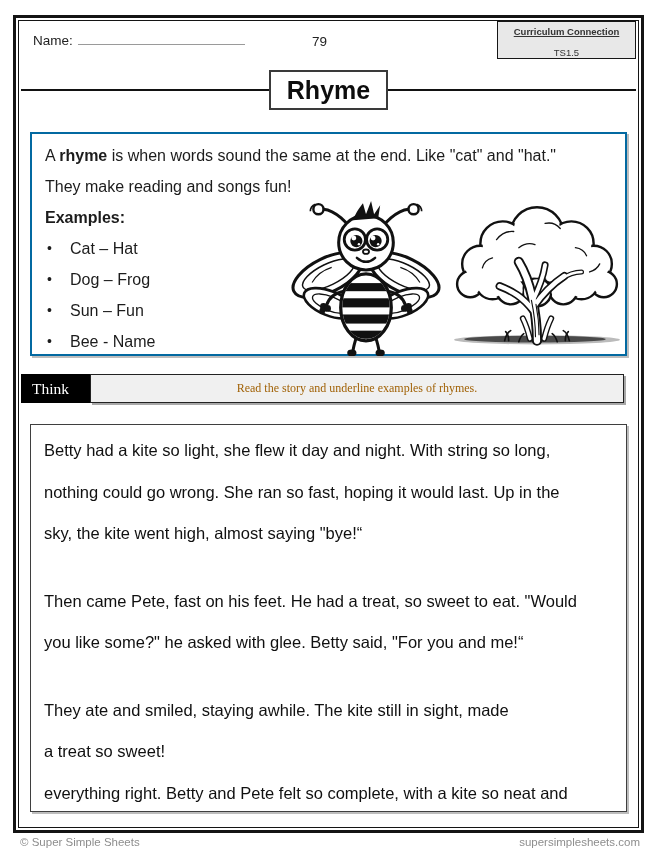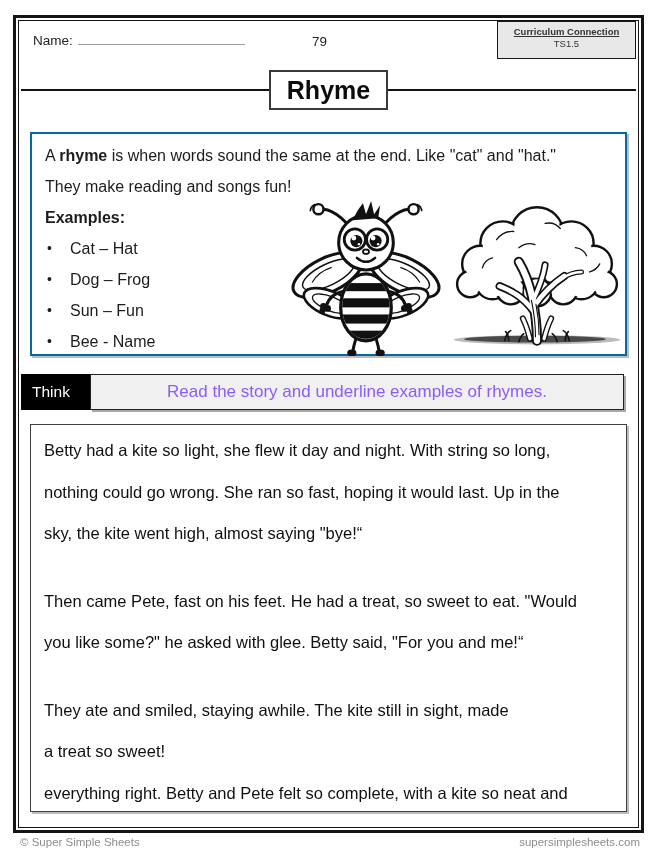--- a/index.html
+++ b/index.html
@@ -13,45 +13,45 @@
   .frame-inner { position:absolute; left:2px; top:2px; right:2px; bottom:2px;
     border:1.6px solid #141414; }
 
   
   .name-row { position:absolute; left:33px; top:32px; font-size:13.5px; color:#222; }
   .name-line { display:inline-block; width:167px; border-bottom:1.5px solid #9a9a9a; margin-left:5px; height:13px; }
   .page-number { position:absolute; left:0; right:18px; top:34px; text-align:center; font-size:13.5px; color:#222; }
   .curriculum-box { position:absolute; right:21px; top:21px; width:139px; height:38px;
     background:#e8e8e8; border:1.8px solid #161616; text-align:center; padding-top:4px; }
   .curriculum-title { font-size:9.5px; font-weight:bold; text-decoration:underline; color:#333; }
-  .curriculum-code { font-size:9.5px; color:#333; margin-top:1px; }
+  .curriculum-code { font-size:9.5px; color:#333; margin-top:10px; }
 
   .header-divider { position:absolute; left:21px; right:21px; top:89px; height:2.2px; background:#121212; }
   .title-box { position:absolute; left:269px; top:70px; width:119px; height:40px; background:#fff;
     border:2px solid #3a3a3a; display:flex; align-items:center; justify-content:center; z-index:2; }
   .title-text { font-size:25px; font-weight:bold; color:#0d0d0d; }
 
   
   .intro-box { position:absolute; left:30px; top:132px; width:597px; height:224px;
     border:2px solid #0369a1; background:#fff; box-shadow:2px 2px 0 #bdbdbd; }
   .intro-text { position:absolute; left:13px; top:6px; font-size:16px; line-height:31px; white-space:nowrap; }
   .examples-label { font-weight:bold; }
   .example-list { list-style:none; }
   .example-item { display:flex; height:31px; line-height:31px; }
   .bullet { width:14px; margin-left:2px; font-size:14px; }
   .example-text { margin-left:9px; }
   .bee-wrap { position:absolute; left:250px; top:60px; width:168px; height:162px; }
   .tree-wrap { position:absolute; left:416px; top:64px; width:178px; height:152px; }
 
   
-  .think-row { position:absolute; left:21px; top:374px; width:603px; height:36px; display:flex; }
+  .think-row { position:absolute; left:21px; top:374px; width:603px; height:29px; display:flex;font-family:Liberation Serif, serif; }
   .think-label { background:#000; color:#fff; width:69px; display:flex; align-items:center;
     padding-left:11px; font-size:15.5px; }
   .instruction-bar { flex:1; background:#f0f0f0; border:1.6px solid #222; display:flex;
-    align-items:center; justify-content:center; font-size:17px; color:#8b5cf6;
+    align-items:center; justify-content:center; font-size:12px; color:#a16207;
     box-shadow:2px 2px 0 #a8a8a8; }
 
   
   .story-box { position:absolute; left:30px; top:424px; width:597px; height:388px;
     border:1.8px solid #3f3f3f; background:#fff; box-shadow:2px 2px 0 #bdbdbd; padding:5px 13px 0 13px; }
   .story-par { margin-bottom:26px; }
   .story-line { font-size:16.5px; line-height:41.5px; white-space:nowrap; color:#101010; }
 
   
   .footer { position:absolute; left:20px; right:17px; top:836px; display:flex;

